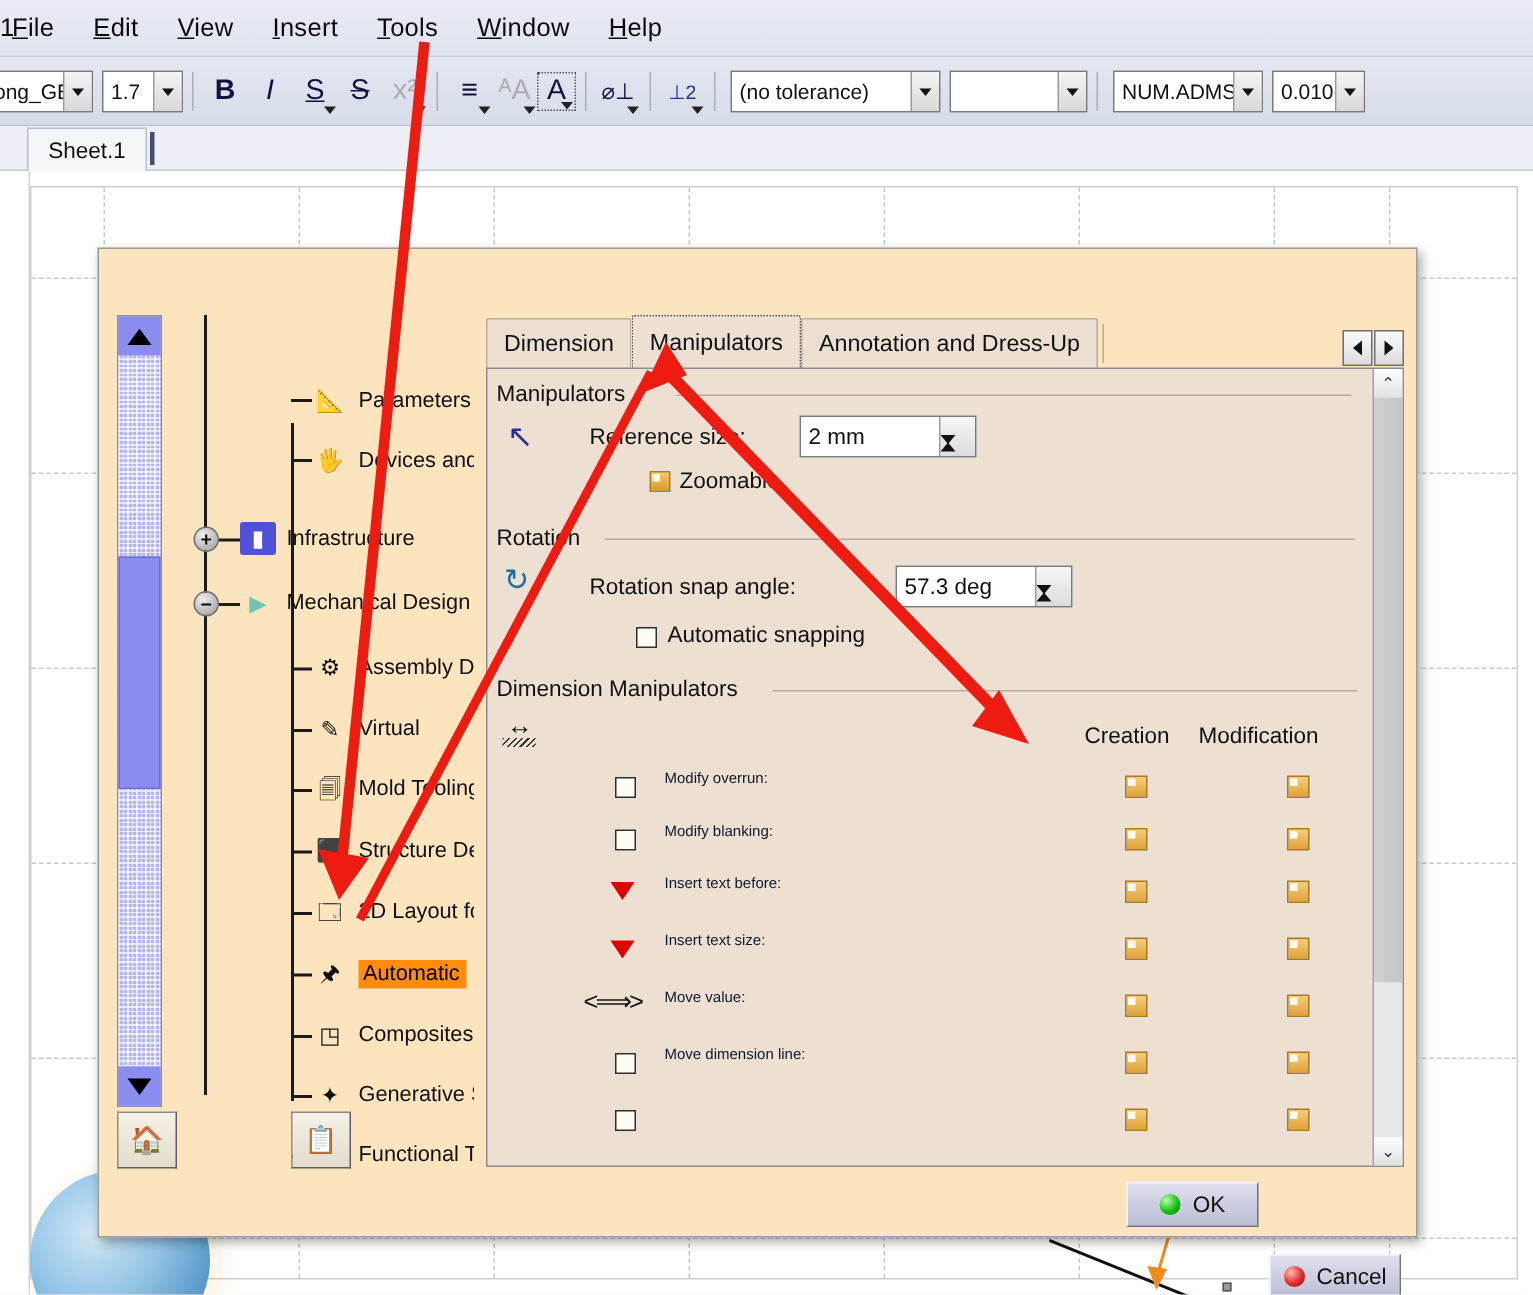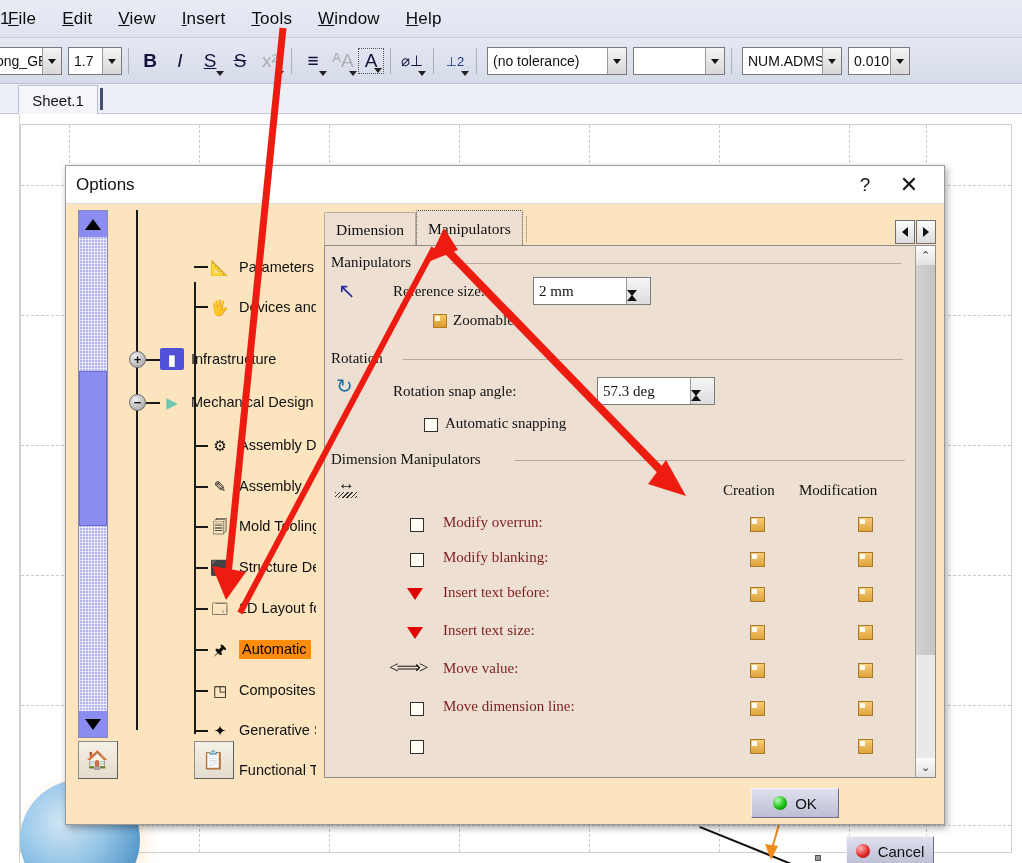--- a/index.html
+++ b/index.html
@@ -170,21 +170,21 @@
 
   .tree-btn{
     position:absolute; width:40px;height:38px;
     background:linear-gradient(#f6f1e6,#e2dccd);
     border:1px solid #8d8d8d; border-right-color:#5e5e5e;border-bottom-color:#5e5e5e;
     display:flex;align-items:center;justify-content:center;font-size:18px;
   }
 
   
   .settings {
-    position:absolute; left:258px; top:42px; width:612px; height:570px;font-family:Liberation Serif, serif;
+    position:absolute; left:258px; top:42px; width:612px; height:570px;
   }
   .tabs{
     position:absolute; left:0; top:0; height:38px; width:612px;
     display:flex; align-items:flex-end;
   }
   .tab{
     height:34px; padding:0 11px; margin-right:0px;
     background:#ede0d3;
     border:1px solid #b9ab9c; border-bottom:none;
     display:flex;align-items:center; font-size:15.5px; color:#111;
@@ -253,21 +253,21 @@
   }
 
   .amber-box{
     position:absolute; width:15px;height:15px;
     background:linear-gradient(#f7cc77,#dfa33b); border:1px solid #a87a25;
   }
   .amber-box::after{
     content:""; position:absolute; left:1px; top:1px; width:5px;height:5px;background:#fffaf0;
   }
 
-  .row-label{ position:absolute; font-size:15px; color:#7f1d1d; white-space:nowrap; }
+  .row-label{ position:absolute; font-size:10px; color:#0f172a; white-space:nowrap; }
   .col-head{ position:absolute; font-size:15px; color:#111; }
 
   .red-tri{
     position:absolute; width:0;height:0;
     border-left:8px solid transparent;border-right:8px solid transparent;border-top:12px solid #e00000;
   }
   .move-ico{ position:absolute; font-size:17px; color:#111; letter-spacing:-2px; }
 
   .dim-ico{ position:absolute; font-size:16px; color:#111; }
 
@@ -384,25 +384,20 @@
     </div>
   </div>
 
   <div class="sheet-strip">
     <div class="sheet-tab">Sheet.1</div>
     <div class="sheet-caret"></div>
   </div>
 
   <div class="dialog">
 
-    <div class="dlg-title">
-      <div class="t">Options</div>
-      <div class="dlg-help">?</div>
-      <div class="dlg-close">✕</div>
-    </div>
 
     <div class="tree-panel">
 
       <div class="tree-scroll">
         <div class="ts-track-tex"></div>
         <div class="ts-btn up">
           <span class="ts-arrow-up"></span>
         </div>
         <div class="ts-thumb"></div>
         <div class="ts-btn dn">
@@ -441,21 +436,21 @@
 
       <div class="tree-tick" style="left:120px; top:237px; width:14px;"></div>
       <div class="tree-item" style="left:134px; top:222px;">
         <span class="tnode-icon">⚙</span>
         <span>Assembly Design</span>
       </div>
 
       <div class="tree-tick" style="left:120px; top:278px; width:14px;"></div>
       <div class="tree-item" style="left:134px; top:263px;">
         <span class="tnode-icon">✎</span>
-        <span>Assembly</span>
+        <span>Virtual</span>
       </div>
 
       <div class="tree-tick" style="left:120px; top:318px; width:14px;"></div>
       <div class="tree-item" style="left:134px; top:303px;">
         <span class="tnode-icon">🗐</span>
         <span>Mold Tooling Desig</span>
       </div>
 
       <div class="tree-tick" style="left:120px; top:359px; width:14px;"></div>
       <div class="tree-item" style="left:134px; top:344px;">
@@ -502,20 +497,23 @@
     </div>
 
     <div class="settings">
 
       <div class="tabs">
         <div class="tab">
           <span>Dimension</span>
         </div>
         <div class="tab active">
           <span>Manipulators</span>
+        </div>
+        <div class="tab">
+          <span>Annotation and Dress-Up</span>
         </div>
         <div class="tab-sep"></div>
         <div class="tabnav">
           <div>
               <span class="nav-l"></span>
             </div>
           <div>
               <span class="nav-r"></span>
             </div>
         </div>

